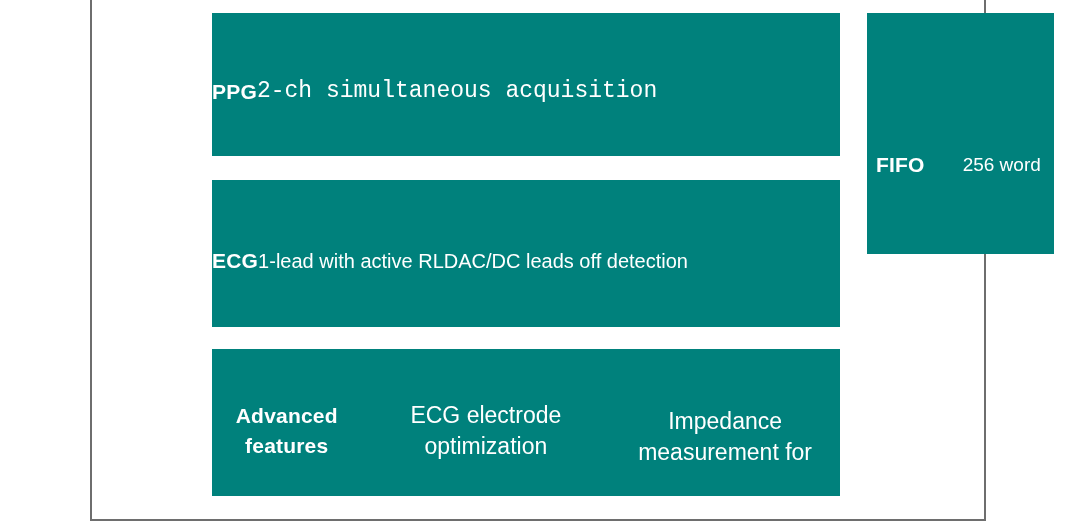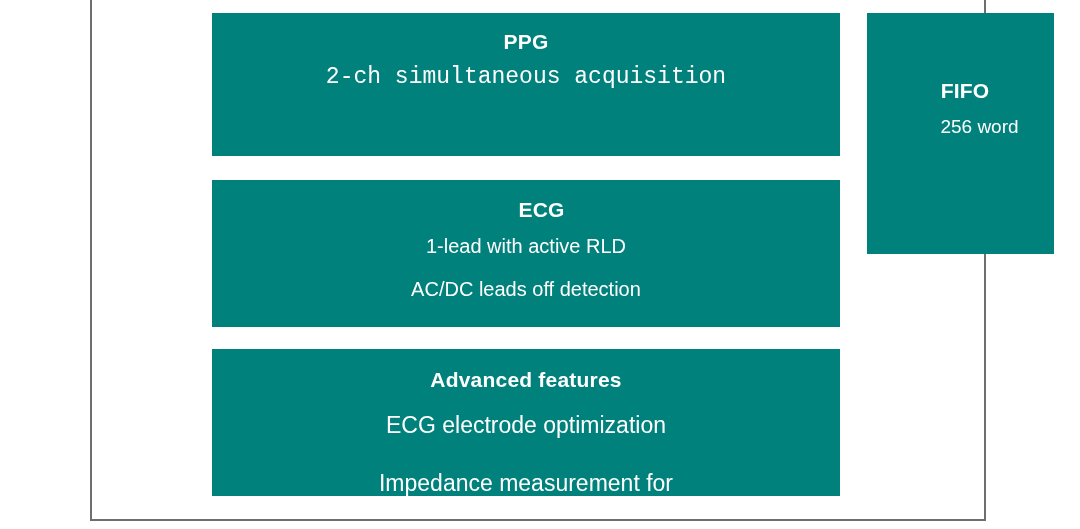--- a/index.html
+++ b/index.html
@@ -32,21 +32,21 @@
     background: #ffffff;
     box-sizing: border-box;
   }
 
   .block {
     position: absolute;
     background: #00817c;
     color: #ffffff;
     box-sizing: border-box;
     display: flex;
-    flex-direction: column;
+    flex-direction: row;
     align-items: center;
     text-align: center;
   }
 
   .block .title {
     font-weight: bold;
     letter-spacing: 0.2px;
   }
   .block .line {
     font-weight: normal;
@@ -63,21 +63,21 @@
   #block-ppg .title   { font-size: 21px; line-height: 30px; }
   #block-ppg .line    { font-size: 23px; line-height: 41px; font-family: Liberation Mono, monospace; }
 
   #block-ecg {
     left: 120px;
     top: 184px;
     width: 628px;
     height: 147px;
     padding-top: 15px;
   }
-  #block-ecg .title   { font-size: 21px; line-height: 30px; margin-left: 31px; }
+  #block-ecg .title   { font-size: 21px; line-height: 30px; }
   #block-ecg .line    { font-size: 20px; line-height: 43px; }
 
   #block-advanced {
     left: 120px;
     top: 353px;
     width: 628px;
     height: 147px;
     padding-top: 16px;
     gap: 15px;
   }

